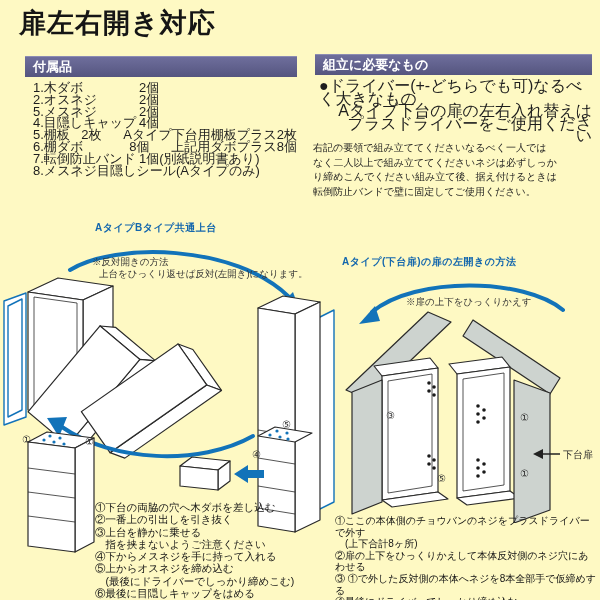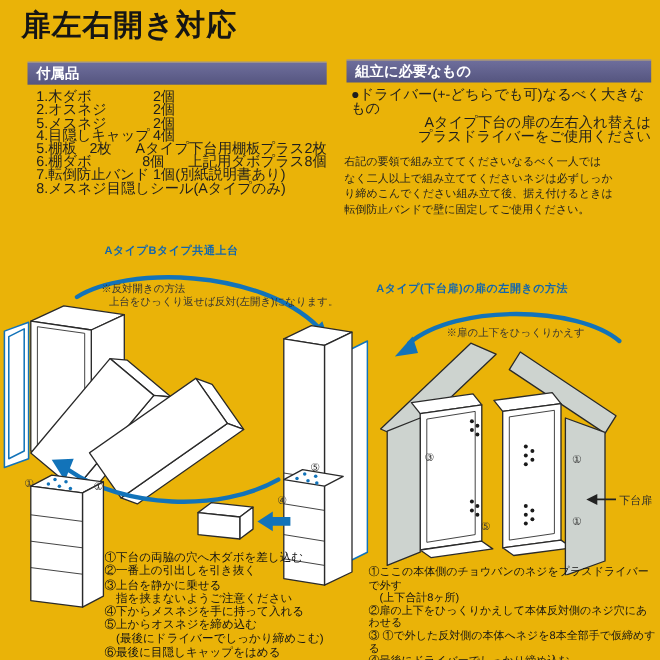--- a/index.html
+++ b/index.html
@@ -1,28 +1,28 @@
 <!DOCTYPE html>
 <html><head>
 <meta charset="utf-8">
 <style>
   html,body{margin:0;padding:0;}
-  .canvas{position:relative;width:600px;height:600px;background:#eab308;overflow:hidden;
+  .canvas{position:relative;width:600px;height:600px;background:#fef9c3;overflow:hidden;
           font-family:"Liberation Sans",sans-serif;color:#222;}
   .doc-title{position:absolute;left:19px;top:5px;font-family:"DejaVu Serif","Liberation Serif",serif;
              font-size:27px;font-weight:600;color:#151515;letter-spacing:1px;}
   .panel{position:absolute;}
   .panel-header{background:linear-gradient(180deg,#6e6e9c 0%,#55557f 100%);color:#fff;
                 font-weight:bold;font-size:13px;line-height:20px;height:20px;padding:0 8px;
                 border-top:1px solid #8c8cb2;}
   .acc-list{padding:5px 0 0 8px;}
   .acc-row{display:flex;font-size:13px;line-height:11.8px;white-space:nowrap;color:#1e1e1e;}
   .acc-name{width:106px;}
   .acc-qty{min-width:42px;}
-  .tool-lines{padding:5px 0 0 4px;font-size:13px;line-height:12.6px;color:#1e1e1e;}
+  .tool-lines{padding:5px 0 0 4px;font-size:16px;line-height:12.6px;color:#1e1e1e;}
   .tool-indent{padding-left:14px;text-align:right;}
   .notice{position:absolute;left:313px;top:141px;width:288px;font-size:10px;line-height:14.6px;color:#1e1e1e;}
   .diag-title{position:absolute;font-size:10px;font-weight:bold;color:#1467ad;letter-spacing:0.5px;}
   .steps{position:absolute;color:#141414;}
   .steps-left{left:95px;top:501px;font-size:10.5px;line-height:12.3px;width:235px;}
   .steps-right{left:335px;top:515px;font-size:10px;line-height:11.6px;width:262px;}
   svg{position:absolute;}
   svg text{font-family:"Liberation Sans",sans-serif;fill:#2b2b2b;}
   .ln{fill:#ffffff;stroke:#2a2a2a;stroke-width:1.2;stroke-linejoin:round;}
   .ln-thin{fill:none;stroke:#2a2a2a;stroke-width:0.8;}

